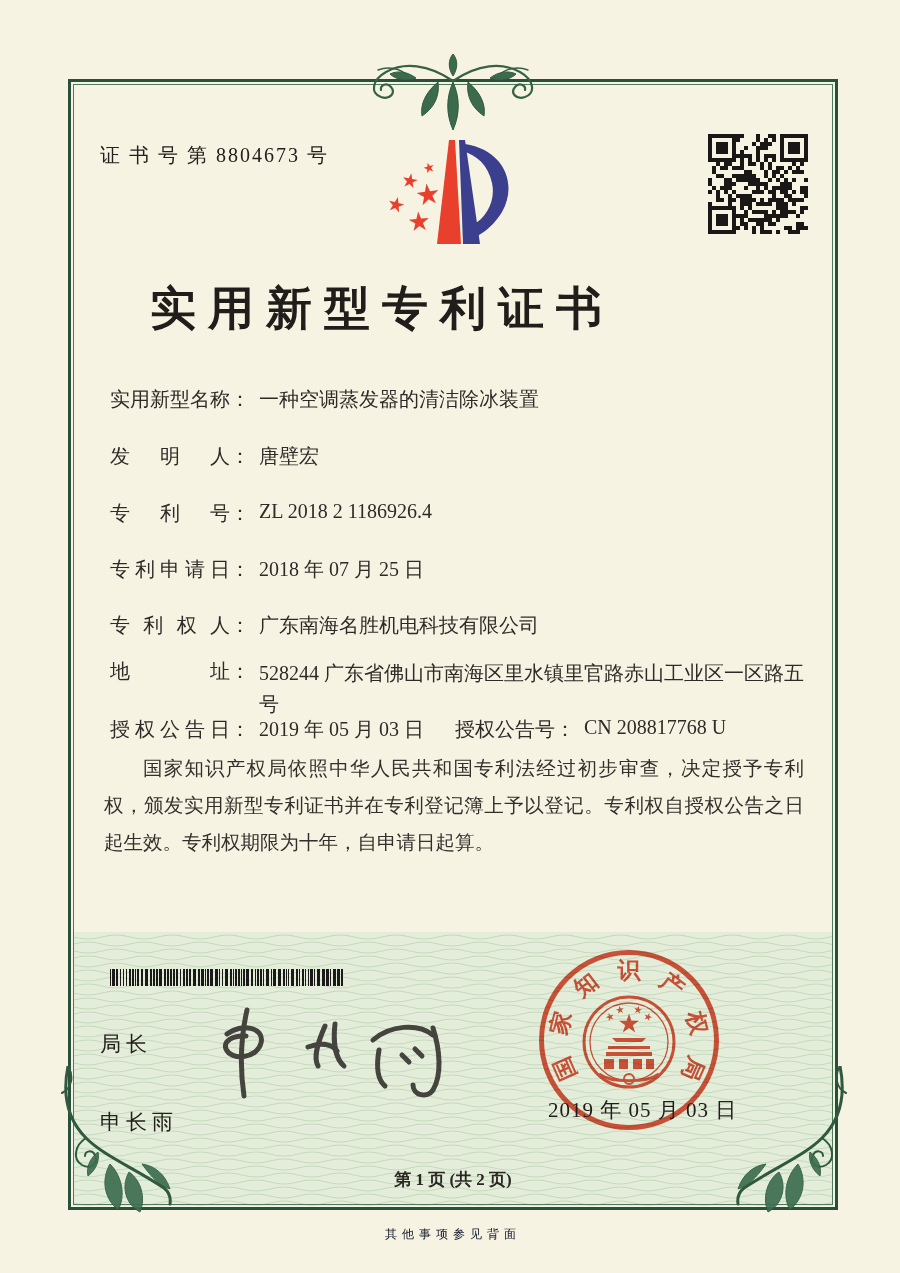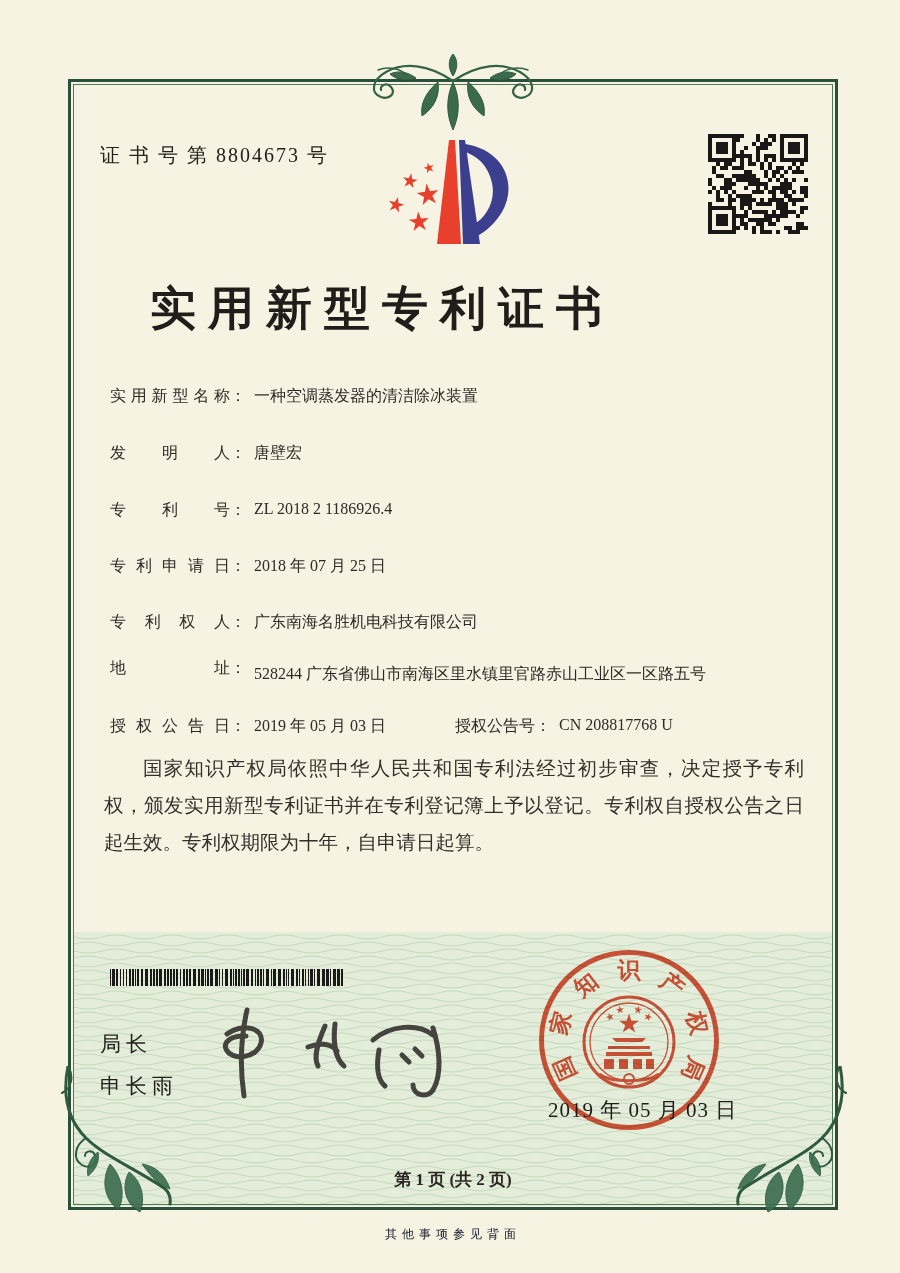--- a/index.html
+++ b/index.html
@@ -20,21 +20,21 @@
   .band{
     position:absolute;left:74px;top:932px;width:758px;height:274px;
     background:#e4edda;overflow:hidden;
   }
   
   .cert-no{position:absolute;left:100px;top:142px;font-size:20px;letter-spacing:2px;color:#23201d;text-align:right;}
   .title{
     position:absolute;left:0;top:278px;width:764px;text-align:center;
     font-size:46px;font-weight:600;letter-spacing:12px;color:#201d1a;
   }
-  .field{position:absolute;left:110px;font-size:16px;color:#2e2a27;white-space:nowrap;}
+  .field{position:absolute;left:110px;font-size:20px;color:#2e2a27;white-space:nowrap;}
   .flabel{display:inline-block;width:120px;text-align:justify;text-align-last:justify;vertical-align:top;}
   .fcolon{display:inline-block;vertical-align:top;}
   .fvalue{display:inline-block;margin-left:4px;vertical-align:top;}
   .fvalue.wrap{white-space:normal;width:560px;line-height:31px;}
   .grant2{position:absolute;left:345px;top:0;white-space:nowrap;}
   .body-text{
     position:absolute;left:104px;top:750px;width:700px;
     font-size:19.5px;line-height:37px;text-align:justify;color:#332f2b;
   }
   .body-text p{margin:0;text-indent:2em;}
@@ -607,21 +607,21 @@
     <rect x="207" y="0" width="3" height="17" fill="#1c1a18"></rect>
     <rect x="212" y="0" width="3" height="17" fill="#1c1a18"></rect>
     <rect x="216" y="0" width="3" height="17" fill="#1c1a18"></rect>
     <rect x="220" y="0" width="1" height="17" fill="#1c1a18"></rect>
     <rect x="223" y="0" width="3" height="17" fill="#1c1a18"></rect>
     <rect x="227" y="0" width="3" height="17" fill="#1c1a18"></rect>
     <rect x="231" y="0" width="2" height="17" fill="#1c1a18"></rect>
   </svg>
 
 <div class="officer" style="top:1030px">局长</div>
-<div class="officer" style="top:1072px">申长雨</div>
+<div class="officer" style="top:1108px">申长雨</div>
 
 <svg class="sig" width="270" height="105" viewBox="0 0 270 105">
   <g fill="none" stroke="#34322f" stroke-width="5" stroke-linecap="round" opacity=".9">
     <path d="M42,10 C37,32 34,62 39,96"></path>
     <path d="M22,34 C36,23 60,27 56,43 C52,59 26,61 21,49 C18,41 28,35 41,36"></path>
     <path d="M120,26 C113,42 108,57 113,66"></path>
     <path d="M103,47 C116,42 127,44 132,51"></path>
     <path d="M130,24 C128,41 130,58 139,66"></path>
     <path d="M168,40 C185,25 213,23 228,35"></path>
     <path d="M174,50 C171,67 173,80 180,86"></path>

